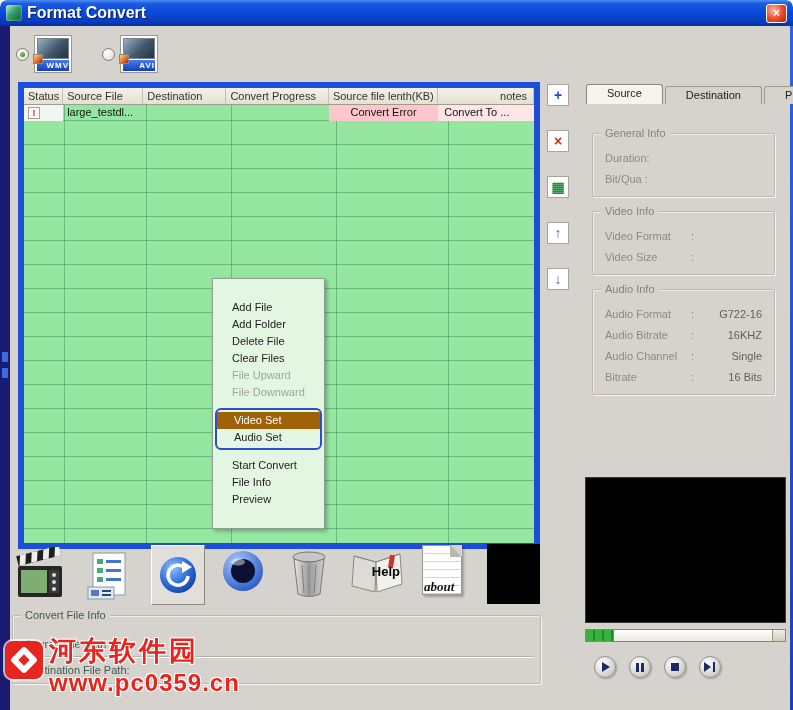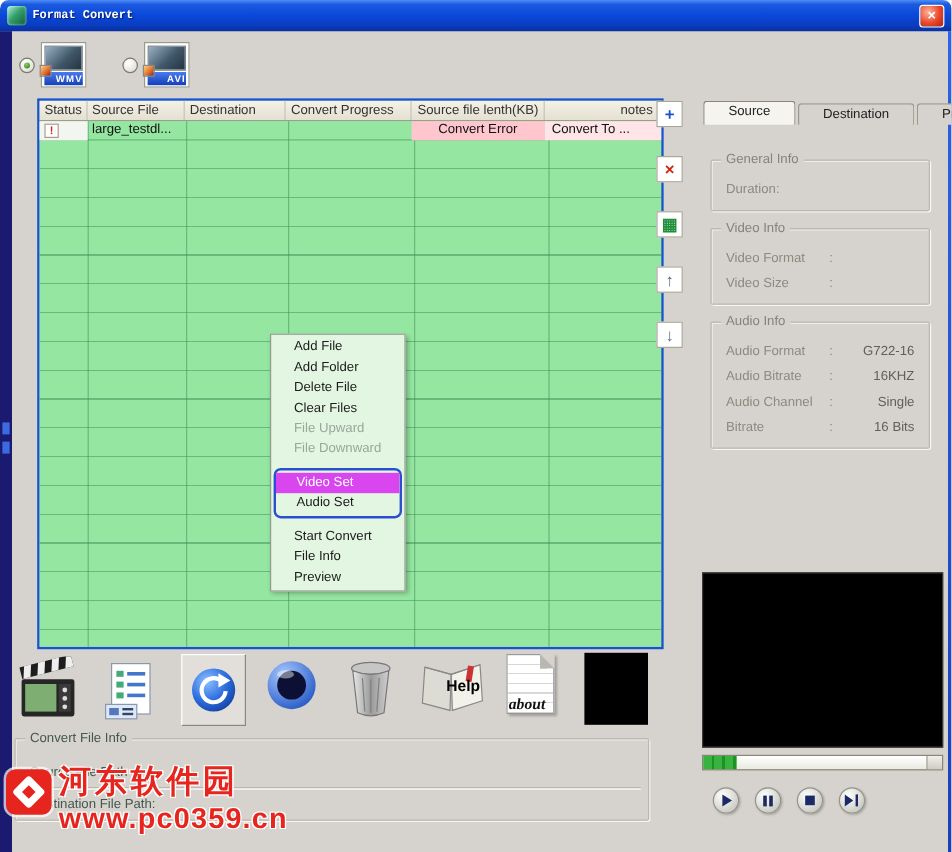--- a/index.html
+++ b/index.html
@@ -7,21 +7,21 @@
   body{font-family:"Liberation Sans",sans-serif;font-size:11px;color:#222;background:#fff;}
   .window{position:relative;width:793px;height:710px;background:#d6d3ce;overflow:hidden;border-radius:7px 7px 0 0;}
 
   
   .titlebar{position:absolute;left:0;top:0;right:0;height:26px;
     background:linear-gradient(180deg,#4d8ef7 0%,#1c5ae0 14%,#0b4adc 45%,#0a3cc0 82%,#09309f 100%);
     display:flex;align-items:center;padding:0 6px;border-radius:7px 7px 0 0;}
   .app-icon{width:16px;height:16px;border-radius:3px;margin-right:5px;
     background:linear-gradient(135deg,#aef2e8 0%,#35a06a 45%,#0c5a3a 100%);
     box-shadow:inset 0 0 2px rgba(255,255,255,.8);}
-  .title-text{color:#fff;font-weight:bold;font-size:10px;text-shadow:1px 1px 1px rgba(0,20,90,.8);flex:1;font-family:Liberation Mono, monospace;}
+  .title-text{color:#fff;font-weight:bold;font-size:16px;text-shadow:1px 1px 1px rgba(0,20,90,.8);flex:1;}
   .close-btn{width:21px;height:19px;border-radius:3px;border:1px solid #fff;
     background:radial-gradient(circle at 35% 30%,#ffb49a 0%,#e8472b 55%,#b02408 100%);
     color:#fff;font-weight:bold;font-size:12px;line-height:17px;text-align:center;cursor:pointer;}
 
   
   .left-strip{position:absolute;left:0;top:26px;bottom:0;width:10px;background:#1a1a70;}
   .strip-mark{position:absolute;left:2px;width:6px;height:10px;background:#3d6ae0;}
   .m1{top:326px;} .m2{top:342px;}
   .right-strip{position:absolute;right:0;top:26px;bottom:0;width:3px;background:linear-gradient(180deg,#2a64e8,#1b3fb8);}
 
@@ -34,44 +34,44 @@
     background:radial-gradient(circle at 35% 30%,#8ed05e,#2f7a1e);}
   .fmt-thumb{position:relative;width:38px;height:38px;background:#fff;border:1px solid #9a9a8c;padding:2px;display:block;}
   .fmt-pic{display:block;height:21px;background:linear-gradient(135deg,#9ab0c2 0%,#41586b 55%,#233340 100%);
     border:1px solid #77828c;}
   .fmt-label{display:block;height:11px;margin-top:1px;background:linear-gradient(#4a7bee,#143fb8);
     color:#fff;font-size:8px;font-weight:bold;text-align:right;line-height:11px;letter-spacing:1px;}
   .fmt-badge{position:absolute;left:-2px;bottom:8px;width:10px;height:10px;border:1px solid #888;
     background:linear-gradient(135deg,#ffd27a,#e06a2a 60%,#8a2a10);}
 
   
-  .file-table{position:absolute;left:31px;top:82px;width:522px;border:2px solid #1d4ed8;background:#95e6a1;}
+  .file-table{position:absolute;left:18px;top:82px;width:522px;border:6px solid #1d4ed8;background:#95e6a1;}
   .thead{display:flex;height:17px;background:linear-gradient(#f4f1e6,#e4e1d2);border-bottom:1px solid #9e9c90;}
   .th{font-size:11px;color:#333;padding:2px 4px;border-right:1px solid #c6c3b6;overflow:hidden;white-space:nowrap;}
   .c0{width:40px;} .c1{width:82px;} .c2{width:85px;} .c3{width:105px;} .c4{width:112px;text-align:right;} .c5{width:98px;}
   .th.c5{text-align:right;padding-right:6px;}
   .tbody{position:relative;height:438px;background:#95e6a1;}
   .vline{position:absolute;top:0;bottom:0;width:1px;background:rgba(58,142,82,.5);}
   .v0{left:40px;} .v1{left:122px;} .v2{left:207px;} .v3{left:312px;} .v4{left:424px;}
   .grid-rows{position:absolute;left:0;right:0;top:16px;bottom:0;
     background:repeating-linear-gradient(to bottom,rgba(0,0,0,0) 0 23px,rgba(58,142,82,.5) 23px 24px);}
   .trow{position:absolute;left:0;top:0;right:0;height:16px;display:flex;border-bottom:1px solid rgba(58,142,82,.5);}
   .td{height:16px;line-height:15px;font-size:11px;color:#111;overflow:hidden;white-space:nowrap;padding-left:4px;}
   .td.c0{background:#f2f5f0;display:flex;align-items:center;justify-content:flex-start;padding-left:4px;}
   .td.c4.alert{background:#ffc6ce;text-align:center;padding:0;}
   .td.c5.alert{background:#ffe4e8;padding-left:6px;}
   .status-icon{display:inline-block;width:12px;height:12px;background:#fff;border:1px solid #b0988f;
     color:#d41e10;font-weight:bold;font-size:9px;line-height:10px;text-align:center;}
 
   
-  .context-menu{position:absolute;left:225px;top:278px;width:113px;background:#e3f6e2;
-    border:1px solid #8f9e8f;box-shadow:2px 2px 4px rgba(0,0,0,.3);padding:2px 0;z-index:10;}
+  .context-menu{position:absolute;left:212px;top:278px;width:113px;background:#e3f6e2;
+    border:1px solid #8f9e8f;box-shadow:2px 2px 4px rgba(0,0,0,.3);padding:20px 0;z-index:10;}
   .menu-item{height:17px;line-height:17px;padding-left:19px;color:#1c1c1c;font-size:11px;cursor:default;white-space:nowrap;}
   .menu-item.disabled{color:#9aa79a;}
-  .menu-item.selected{background:#d946ef;color:#fff;}
+  .menu-item.selected{background:#a16207;color:#fff;}
   .menu-group.g2{border:2px solid #2b4fd0;border-radius:6px;margin:7px 2px;padding:2px 0;overflow:hidden;}
   .menu-group.g2 .menu-item{padding-left:17px;}
 
   
   .side-toolbar{position:absolute;left:547px;top:84px;display:flex;flex-direction:column;gap:24px;}
   .sbtn{width:22px;height:22px;background:#fff;border:1px solid #a8a698;display:flex;align-items:center;justify-content:center;cursor:pointer;}
   .sglyph{font-size:14px;font-weight:bold;line-height:1;}
 
   
   .info-tabs{position:absolute;left:586px;top:84px;display:flex;align-items:flex-end;gap:2px;height:20px;}
@@ -260,20 +260,25 @@
       <span class="tab-endline"></span>
     </div>
   <div class="info-groups">
       <div class="gb">
         <span class="gb-title">General Info</span>
         <div class="gb-row">
           <span class="fi-label">Duration:</span>
           <span class="fi-colon"></span>
           <span class="fi-value"></span>
         </div>
+        <div class="gb-row">
+          <span class="fi-label">Bit/Qua :</span>
+          <span class="fi-colon"></span>
+          <span class="fi-value"></span>
+        </div>
       </div>
       <div class="gb">
         <span class="gb-title">Video Info</span>
         <div class="gb-row">
           <span class="fi-label">Video Format</span>
           <span class="fi-colon">:</span>
           <span class="fi-value"></span>
         </div>
         <div class="gb-row">
           <span class="fi-label">Video Size</span>

